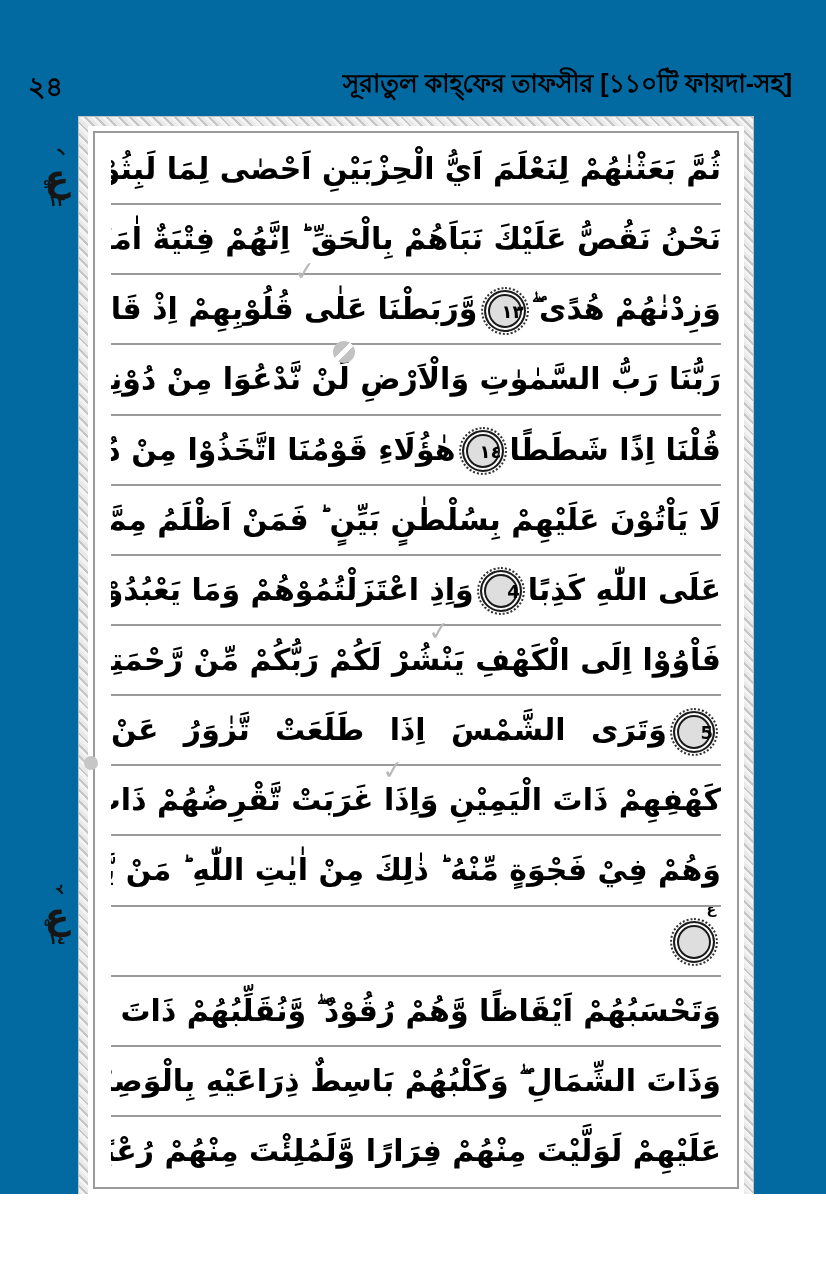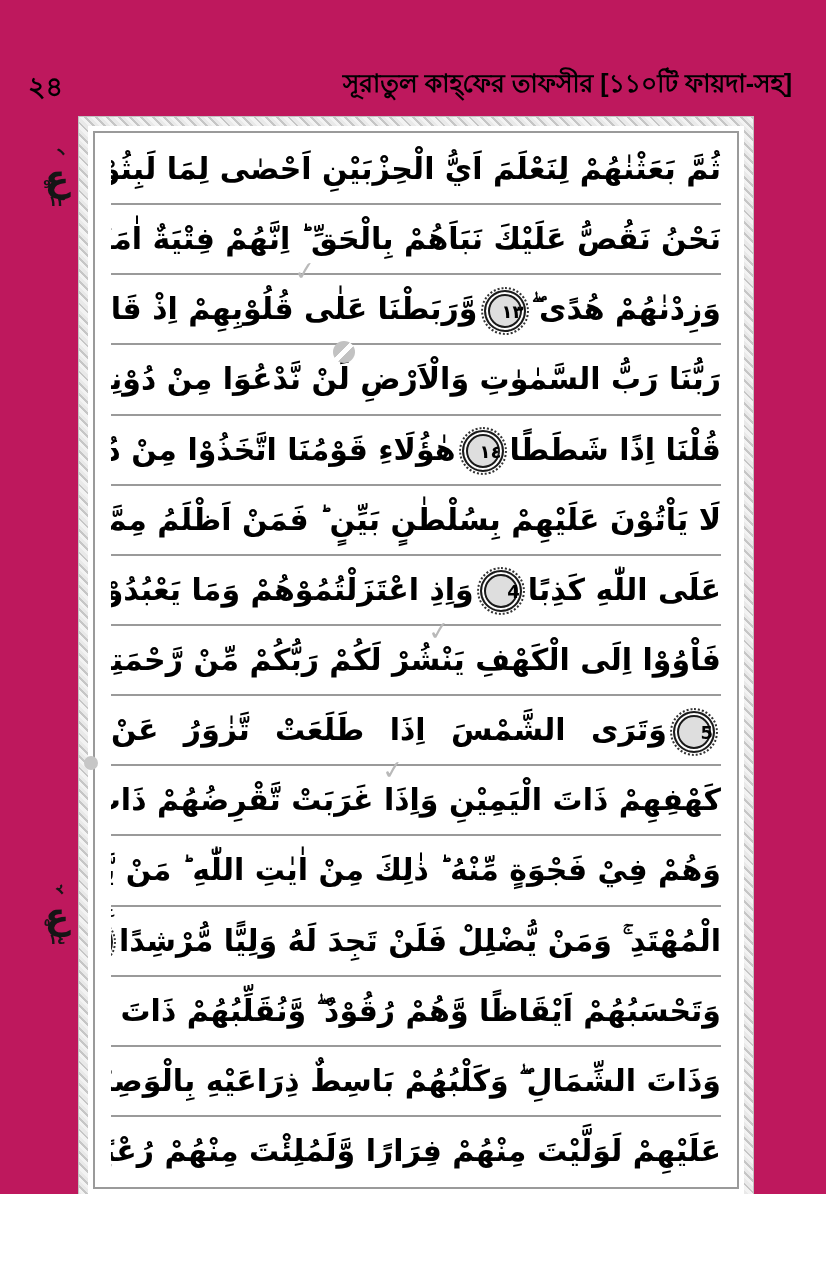--- a/index.html
+++ b/index.html
@@ -1,16 +1,16 @@
 <!DOCTYPE html>
 <html><head>
 <meta charset="utf-8">
 <style>
   html,body{margin:0;padding:0;background:#fff;}
-  .page{position:relative;width:826px;height:1194px;background:#be185d;overflow:hidden;
+  .page{position:relative;width:826px;height:1194px;background:#0369a1;overflow:hidden;
         font-family:"DejaVu Sans",sans-serif;color:#000;}
 
   
   .hdr-num{position:absolute;left:28px;top:66px;font-size:27px;font-weight:bold;
            font-family:"Liberation Sans","DejaVu Sans",sans-serif;}
   .hdr-title{position:absolute;right:34px;top:64px;font-size:25px;font-weight:bold;
              font-family:"Liberation Sans","DejaVu Sans",sans-serif;}
 
   
   .frame{position:absolute;left:78px;top:116px;width:676px;height:1088px;box-sizing:border-box;
@@ -89,21 +89,21 @@
         <div class="line"><span>نَحْنُ نَقُصُّ عَلَيْكَ نَبَاَهُمْ بِالْحَقِّ ؕ اِنَّهُمْ فِتْيَةٌ اٰمَنُوْا بِرَبِّهِمْ</span></div>
         <div class="line"><span>وَزِدْنٰهُمْ هُدًى ۖ</span><span class="ayah"><span class="num">١٣</span></span><span>وَّرَبَطْنَا عَلٰى قُلُوْبِهِمْ اِذْ قَامُوْا فَقَالُوْا</span></div>
         <div class="line"><span>رَبُّنَا رَبُّ السَّمٰوٰتِ وَالْاَرْضِ لَنْ نَّدْعُوَا مِنْ دُوْنِهِ اِلٰهًا لَّقَدْ</span></div>
         <div class="line"><span>قُلْنَا اِذًا شَطَطًا</span><span class="ayah"><span class="num">١٤</span></span><span>هٰؤُلَاءِ قَوْمُنَا اتَّخَذُوْا مِنْ دُوْنِهِ اٰلِهَةً ؕ لَوْ</span></div>
         <div class="line"><span>لَا يَاْتُوْنَ عَلَيْهِمْ بِسُلْطٰنٍ بَيِّنٍ ؕ فَمَنْ اَظْلَمُ مِمَّنِ افْتَرٰى</span></div>
         <div class="line"><span>عَلَى اللّٰهِ كَذِبًا</span><span class="ayah"><span class="num">4</span></span><span>وَاِذِ اعْتَزَلْتُمُوْهُمْ وَمَا يَعْبُدُوْنَ اِلَّا اللّٰهَ</span></div>
         <div class="line"><span>فَاْوُوْا اِلَى الْكَهْفِ يَنْشُرْ لَكُمْ رَبُّكُمْ مِّنْ رَّحْمَتِهِ وَيُهَيِّئْ لَكُمْ</span></div>
         <div class="line"><span class="ayah"><span class="num">5</span></span><span>وَتَرَى الشَّمْسَ اِذَا طَلَعَتْ تَّزٰوَرُ عَنْ</span></div>
         <div class="line"><span>كَهْفِهِمْ ذَاتَ الْيَمِيْنِ وَاِذَا غَرَبَتْ تَّقْرِضُهُمْ ذَاتَ الشِّمَالِ</span></div>
         <div class="line"><span>وَهُمْ فِيْ فَجْوَةٍ مِّنْهُ ؕ ذٰلِكَ مِنْ اٰيٰتِ اللّٰهِ ؕ مَنْ يَّهْدِ اللّٰهُ فَهُوَ</span></div>
-        <div class="line"><span>الْمُهْتَدِ ۚ وَمَنْ يُّضْلِلْ فَلَنْ تَجِدَ لَهُ وَلِيًّا مُّرْشِدًا</span><span class="ayah"><span class="ruku">ع</span></span></div>
+        <div class="line"><span class="ayah"><span class="ruku">ع</span></span></div>
         <div class="line"><span>وَتَحْسَبُهُمْ اَيْقَاظًا وَّهُمْ رُقُوْدٌ ۖ وَّنُقَلِّبُهُمْ ذَاتَ الْيَمِيْنِ</span></div>
         <div class="line"><span>وَذَاتَ الشِّمَالِ ۖ وَكَلْبُهُمْ بَاسِطٌ ذِرَاعَيْهِ بِالْوَصِيْدِ ؕ لَوِ اطَّلَعْتَ</span></div>
         <div class="line center"><span>عَلَيْهِمْ لَوَلَّيْتَ مِنْهُمْ فِرَارًا وَّلَمُلِئْتَ مِنْهُمْ رُعْبًا</span></div>
       </div>
   </div>
 
   <div class="ftr">
     <span class="f-left">سُوْرَةُ الْكَهْفِ-١٨</span>
     <span class="f-center">٢٩٥</span>
   </div>

